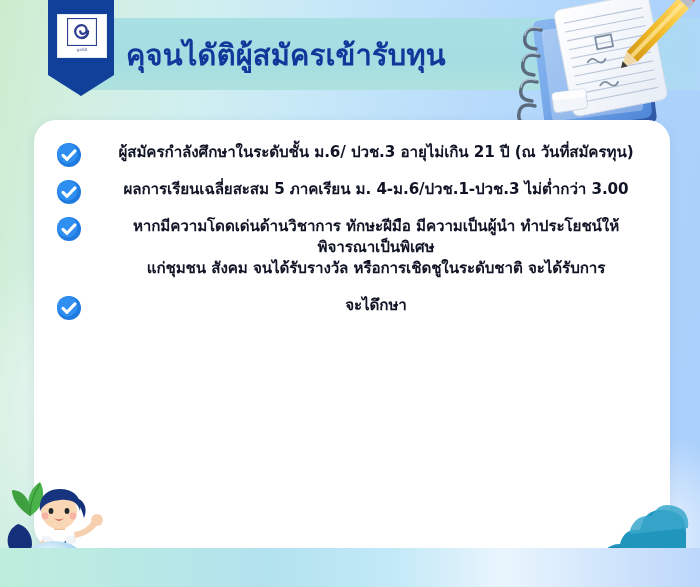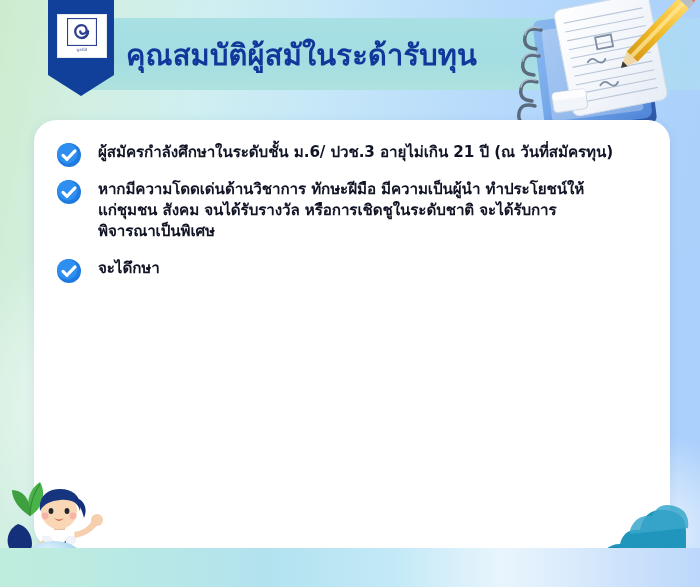--- a/index.html
+++ b/index.html
@@ -146,20 +146,21 @@
   #list {
     position: absolute;
     left: 20px;
     top: 22px;
     width: 600px;
   }
   .req-item {
     position: relative;
     padding-left: 44px;
     margin-bottom: 16px;
+    text-align: center;
   }
   .check-icon {
     position: absolute;
     left: 2px;
     top: 0px;
     width: 26px;
     height: 26px;
   }
   .req-text {
     color: #101425;
@@ -221,21 +222,21 @@
 
 <div id="poster">
 
   <div class="bloom bloom-a"></div>
   <div class="bloom bloom-b"></div>
   <div class="bloom bloom-c"></div>
 
   <div id="header-band"></div>
   <div id="header-band-fade"></div>
 
-  <div id="header-title">คุณสมบัติผู้สมัในระด้ารับทุน</div>
+  <div id="header-title">คุจนไดัติผู้สมัครเข้ารับทุน</div>
 
   <div id="ribbon">
     <div id="logo-square">
       <svg id="logo-mark" viewBox="0 0 30 28">
         <rect x="0.5" y="0.5" width="29" height="27" fill="none" stroke="#2d3f8e" stroke-width="1.2"></rect>
         <path d="M21 13.5 a6.4 6.4 0 1 1 -6.4 -6.4 a5 5 0 0 1 5 5 a3.8 3.8 0 0 1 -3.8 3.8 a2.6 2.6 0 0 1 -2.6 -2.6" fill="none" stroke="#2d3f8e" stroke-width="2.3" stroke-linecap="round"></path>
         <path d="M14.6 20.1 a6.5 6.5 0 0 0 6.4 -6.6" fill="none" stroke="#2d3f8e" stroke-width="2.3" stroke-linecap="round"></path>
       </svg>
       <div id="logo-caption">มูลนิธิ</div>
     </div>
@@ -322,33 +323,41 @@
 
       <div class="req-item">
         <svg class="check-icon" viewBox="0 0 26 26">
           <circle cx="13" cy="13" r="12" fill="#1f7ae0"></circle>
           <circle cx="11.4" cy="11.4" r="10.2" fill="#2f8ff0"></circle>
           <path d="M7 13.3 l4 4 l8 -8.4" fill="none" stroke="#ffffff" stroke-width="3.1" stroke-linecap="round" stroke-linejoin="round"></path>
         </svg>
         <div class="req-text">ผู้สมัครกำลังศึกษาในระดับชั้น ม.6/ ปวช.3 อายุไม่เกิน 21 ปี (ณ วันที่สมัครทุน)</div>
       </div>
 
+      <div class="req-item">
+        <svg class="check-icon" viewBox="0 0 26 26">
+          <circle cx="13" cy="13" r="12" fill="#1f7ae0"></circle>
+          <circle cx="11.4" cy="11.4" r="10.2" fill="#2f8ff0"></circle>
+          <path d="M7 13.3 l4 4 l8 -8.4" fill="none" stroke="#ffffff" stroke-width="3.1" stroke-linecap="round" stroke-linejoin="round"></path>
+        </svg>
+        <div class="req-text">ผลการเรียนเฉลี่ยสะสม 5 ภาคเรียน ม. 4-ม.6/ปวช.1-ปวช.3 ไม่ต่ำกว่า 3.00</div>
+      </div>
 
 
 
 
       <div class="req-item">
         <svg class="check-icon" viewBox="0 0 26 26">
           <circle cx="13" cy="13" r="12" fill="#1f7ae0"></circle>
           <circle cx="11.4" cy="11.4" r="10.2" fill="#2f8ff0"></circle>
           <path d="M7 13.3 l4 4 l8 -8.4" fill="none" stroke="#ffffff" stroke-width="3.1" stroke-linecap="round" stroke-linejoin="round"></path>
         </svg>
         <div class="req-text">หากมีความโดดเด่นด้านวิชาการ ทักษะฝีมือ มีความเป็นผู้นำ ทำประโยชน์ให้</div>
+        <div class="req-text">พิจารณาเป็นพิเศษ</div>
         <div class="req-text">แก่ชุมชน สังคม จนได้รับรางวัล หรือการเชิดชูในระดับชาติ จะได้รับการ</div>
-        <div class="req-text">พิจารณาเป็นพิเศษ</div>
       </div>
 
       <div class="req-item">
         <svg class="check-icon" viewBox="0 0 26 26">
           <circle cx="13" cy="13" r="12" fill="#1f7ae0"></circle>
           <circle cx="11.4" cy="11.4" r="10.2" fill="#2f8ff0"></circle>
           <path d="M7 13.3 l4 4 l8 -8.4" fill="none" stroke="#ffffff" stroke-width="3.1" stroke-linecap="round" stroke-linejoin="round"></path>
         </svg>
         <div class="req-text">จะไดึกษา</div>
       </div>

